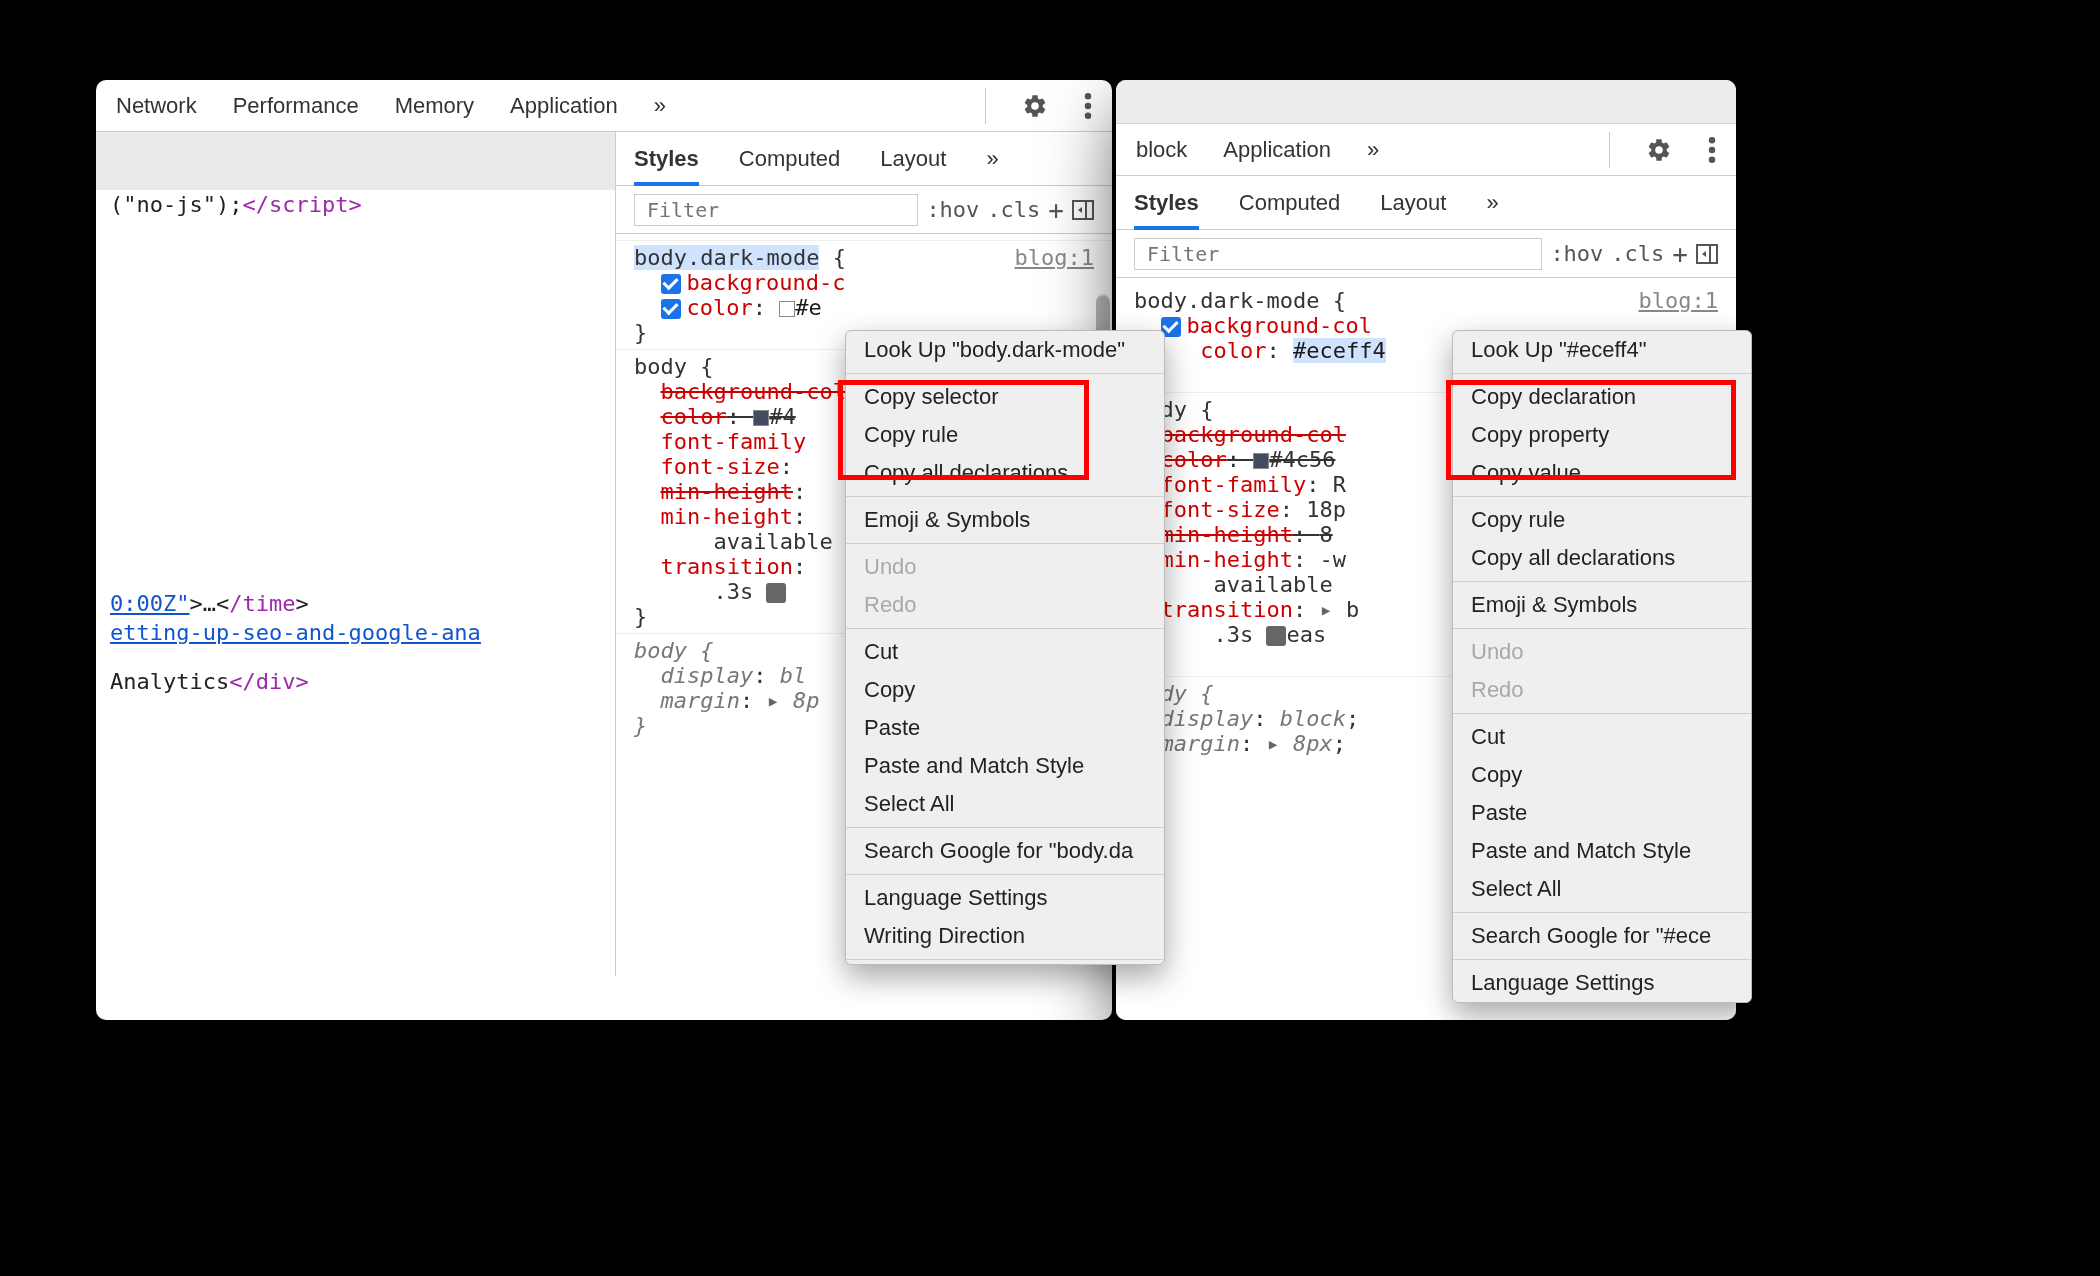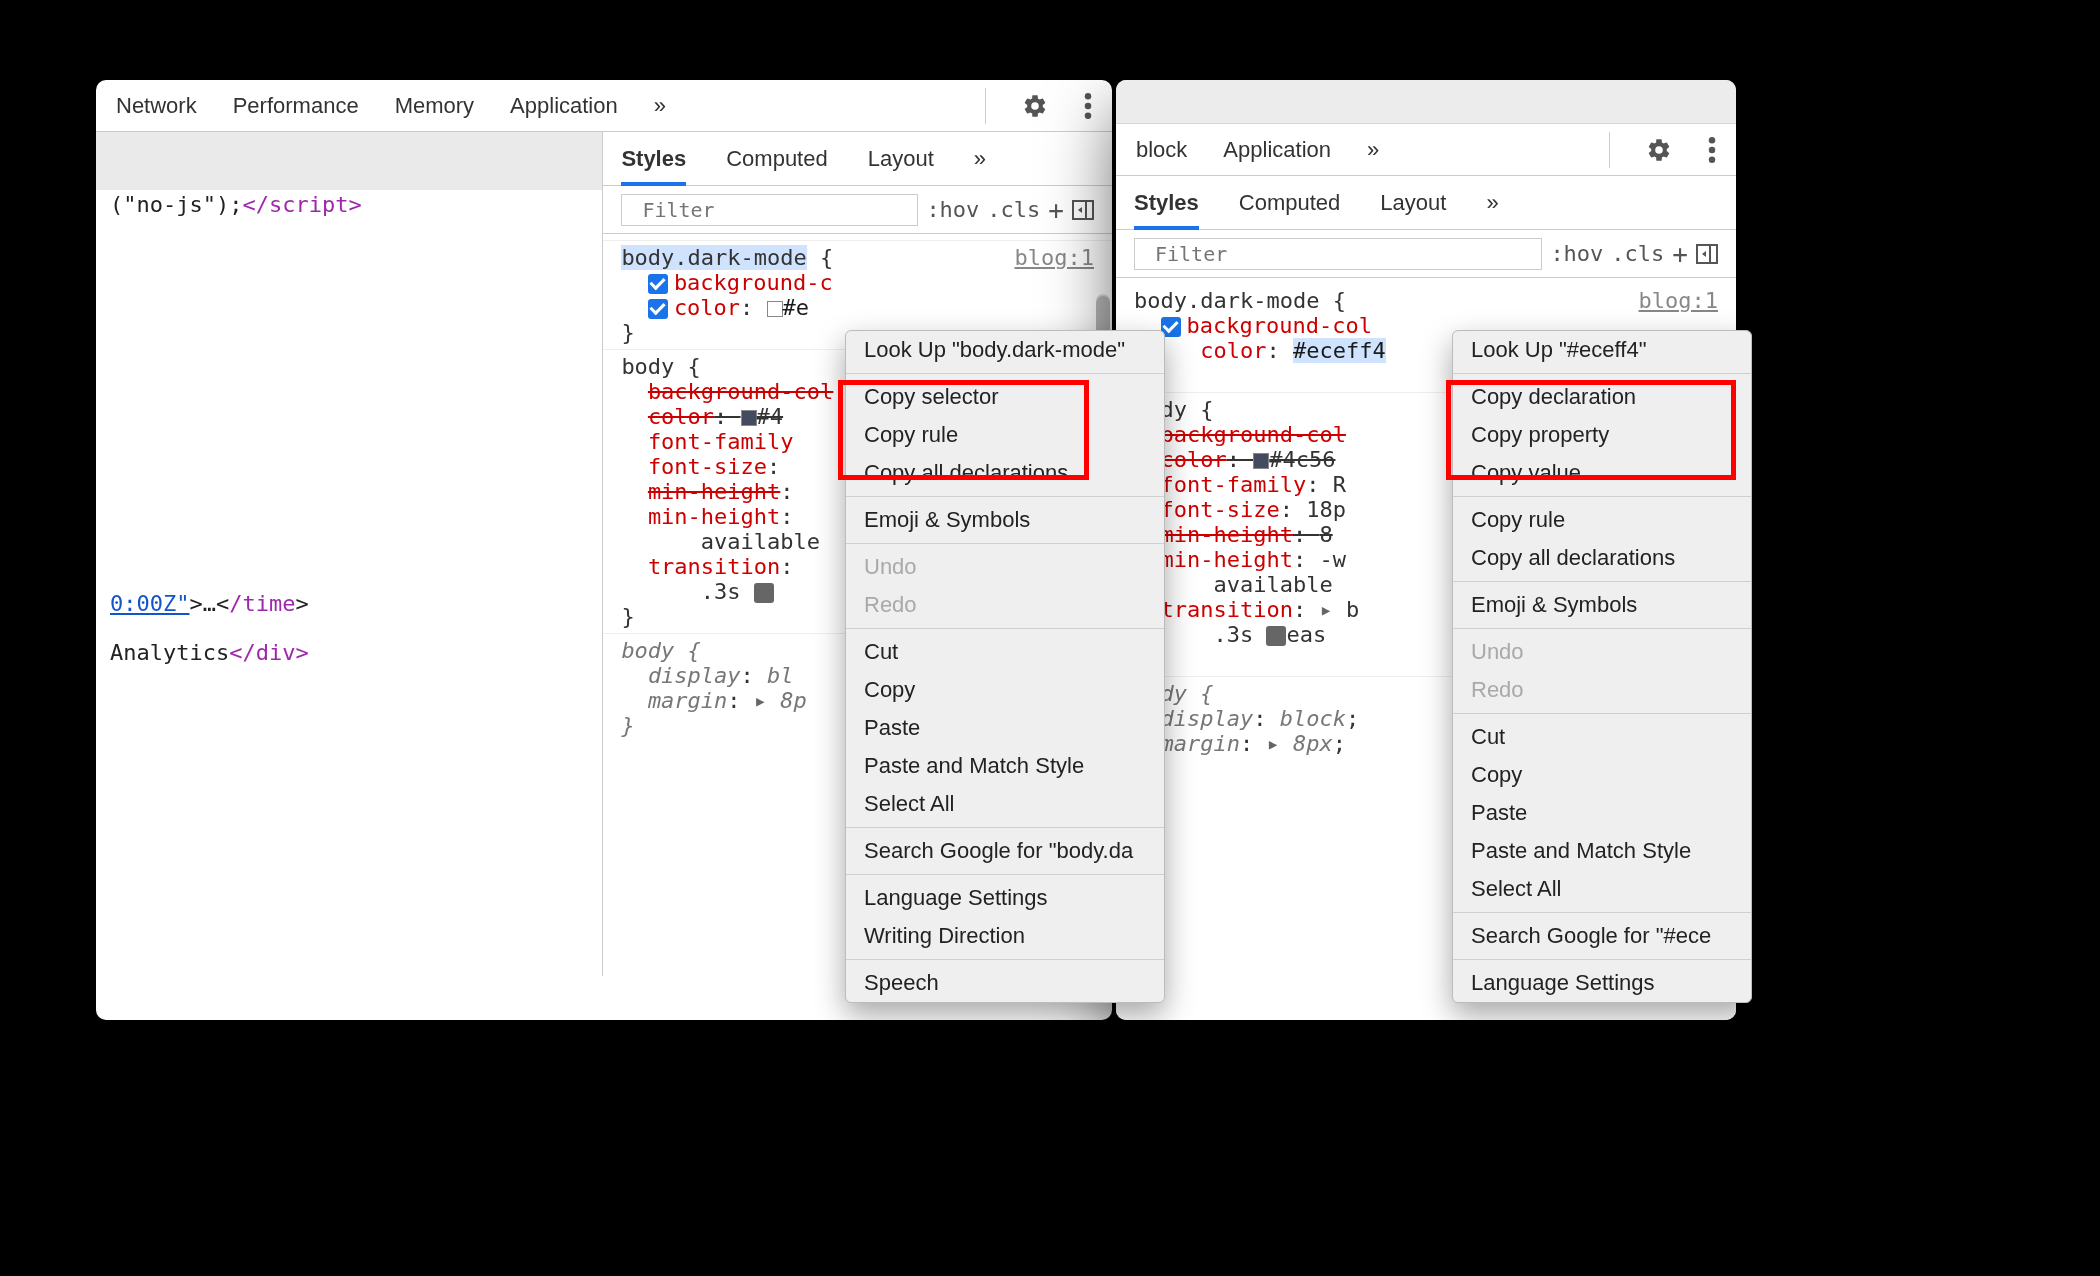--- a/index.html
+++ b/index.html
@@ -68,21 +68,21 @@
   .dompane .line { padding:2px 14px; white-space:nowrap; }
   .tpurple { color:#9d28ac; }
   .tblue { color:#1155cc; text-decoration:underline; }
 
   .stylespane { flex:1; position:relative; background:#fff; display:flex; flex-direction:column; }
   .subtabs { display:flex; align-items:center; border-bottom:1px solid #ccc; padding:0 18px; height:54px; gap:40px; }
   .subtabs .tab.active { color:#333; border-bottom:4px solid #1a73e8; padding-bottom:10px; margin-top:14px;font-weight:bold;}
   .subtabs .tab { color:#333; }
 
   .filterrow { display:flex; align-items:center; border-bottom:1px solid #ccc; height:48px; padding:0 18px; gap:8px; font-family: Menlo, Consolas, monospace; }
-  .filterrow input { flex:1; border:1px solid #ccc; padding:3px 20px; font-family: Menlo, Consolas, monospace; font-size:20px; height:32px; }
+  .filterrow input { flex:1; border:1px solid #ccc; padding:3px 12px; font-family: Menlo, Consolas, monospace; font-size:20px; height:32px; }
   .filterrow .chip { font-family: Menlo, Consolas, monospace; color:#555; }
   .filterrow .plus { font-size:26px; color:#555; }
   .filterrow svg { display:block; }
 
   .rules { flex:1; overflow:hidden; font-family: Menlo, Consolas, monospace; font-size:22px; position:relative; padding:6px 0; }
   .rule { padding:4px 18px; border-top:1px solid #eee; }
   .rule:first-child { border-top:none; }
   .rule .src { float:right; color:#888; text-decoration:underline; }
   .selector { color:#333;text-align:right; }
   .sel-highlight { background:#cfe3ff; }
@@ -154,20 +154,21 @@
       </span>
     </div>
 
     <div class="splitbody">
 
       <div class="dompane">
         <div class="highlight"></div>
         <div class="line"><span>("no-js");</span><span class="tpurple">&lt;/script​&gt;</span></div>
         <div style="height:370px"></div>
         <div class="line"><span class="tblue">0:00Z"</span><span>&gt;…&lt;</span><span class="tpurple">/time</span><span>&gt;</span></div>
+        <div class="line"><span class="tblue">etting-up-seo-and-google-ana</span></div>
         <div style="height:20px"></div>
         <div class="line"><span>Analytics</span><span class="tpurple">&lt;/div&gt;</span></div>
       </div>
 
       <div class="stylespane">
         <div class="subtabs">
           <span class="tab active">Styles</span>
           <span class="tab">Computed</span>
           <span class="tab">Layout</span>
           <span>»</span>
@@ -239,21 +240,20 @@
     <div class="mi">Copy</div>
     <div class="mi">Paste</div>
     <div class="mi">Paste and Match Style</div>
     <div class="mi">Select All</div>
     <hr>
     <div class="mi">Search Google for "body.da</div>
     <hr>
     <div class="mi">Language Settings</div>
     <div class="mi">Writing Direction</div>
     <hr>
-    <div class="mi">Speech</div>
   </div>
   <div class="redbox" style="left:838px; top:380px; width:251px; height:100px;"></div>
 
   <div class="window win2">
     <div class="titlebar" style="justify-content:flex-start">
     </div>
 
     <div class="toolbar">
       <span class="item">block</span>
       <span class="item">Application</span>

